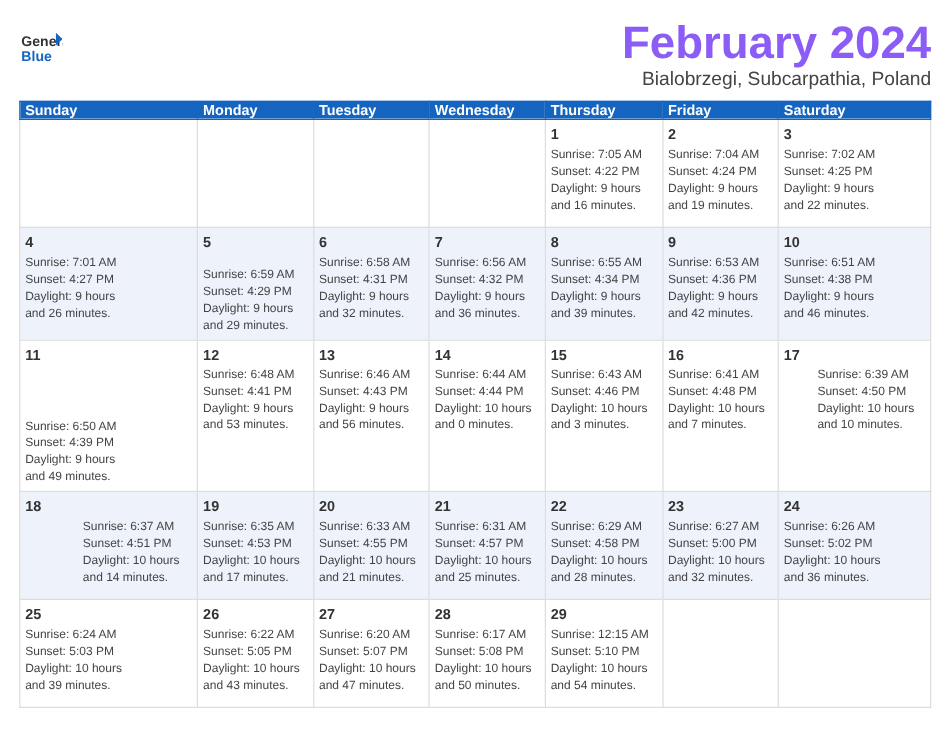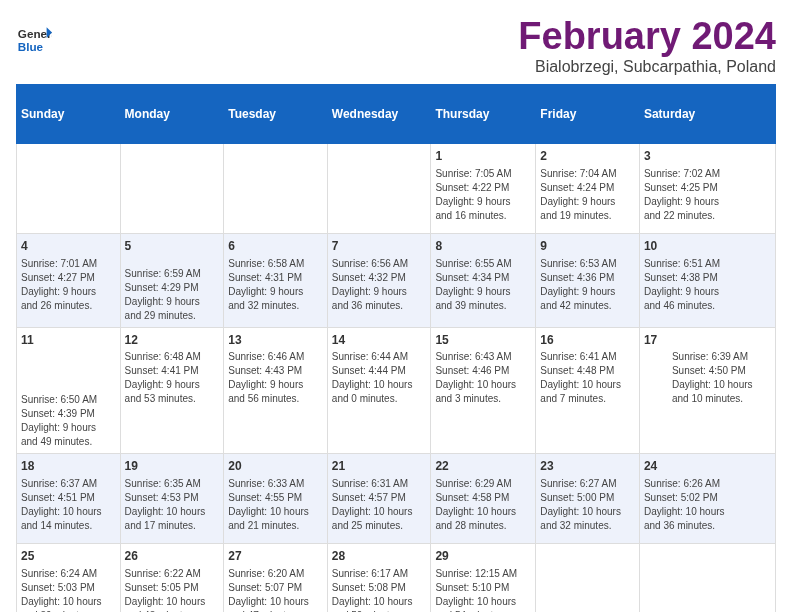--- a/index.html
+++ b/index.html
@@ -28,38 +28,38 @@
     .logo-icon {
       width: 36px;
       height: 36px;
     }
     .title-block {
       text-align: right;
     }
     .main-title {
       font-size: 38px;
       font-weight: bold;
-      color: #701a75;
+      color: #8b5cf6;
       line-height: 1.1;
     }
     .subtitle {
       font-size: 16px;
       color: #444;
     }
     table {
       width: 100%;
       border-collapse: collapse;
       font-size: 10.5px;
     }
     thead tr {
       background-color: #1565c0;
       color: white;
     }
     thead th {
-      padding: 22px 4px;
+      padding: 0 4px;
       text-align: left;
       font-weight: bold;
       font-size: 12px;
       border: 1px solid #1565c0;
     }
     tbody tr {
       background-color: #fff;
     }
     tbody tr:nth-child(odd) {
       background-color: #f9f9f9;
@@ -246,21 +246,21 @@
           <span class="day-number">17</span>
           <div class="cell-content" style="white-space: pre-line; margin-left: 28px;">Sunrise: 6:39 AM
 Sunset: 4:50 PM
 Daylight: 10 hours
 and 10 minutes.</div>
         </td>
       </tr>
       <tr>
         <td>
           <span class="day-number">18</span>
-          <div class="cell-content" style="white-space: pre-line;">Sunrise: 6:37 AM
+          <div class="cell-content" style="white-space: pre-line; margin-left: 48px;">Sunrise: 6:37 AM
 Sunset: 4:51 PM
 Daylight: 10 hours
 and 14 minutes.</div>
         </td>
         <td>
           <span class="day-number">19</span>
           <div class="cell-content" style="white-space: pre-line;">Sunrise: 6:35 AM
 Sunset: 4:53 PM
 Daylight: 10 hours
 and 17 minutes.</div>

